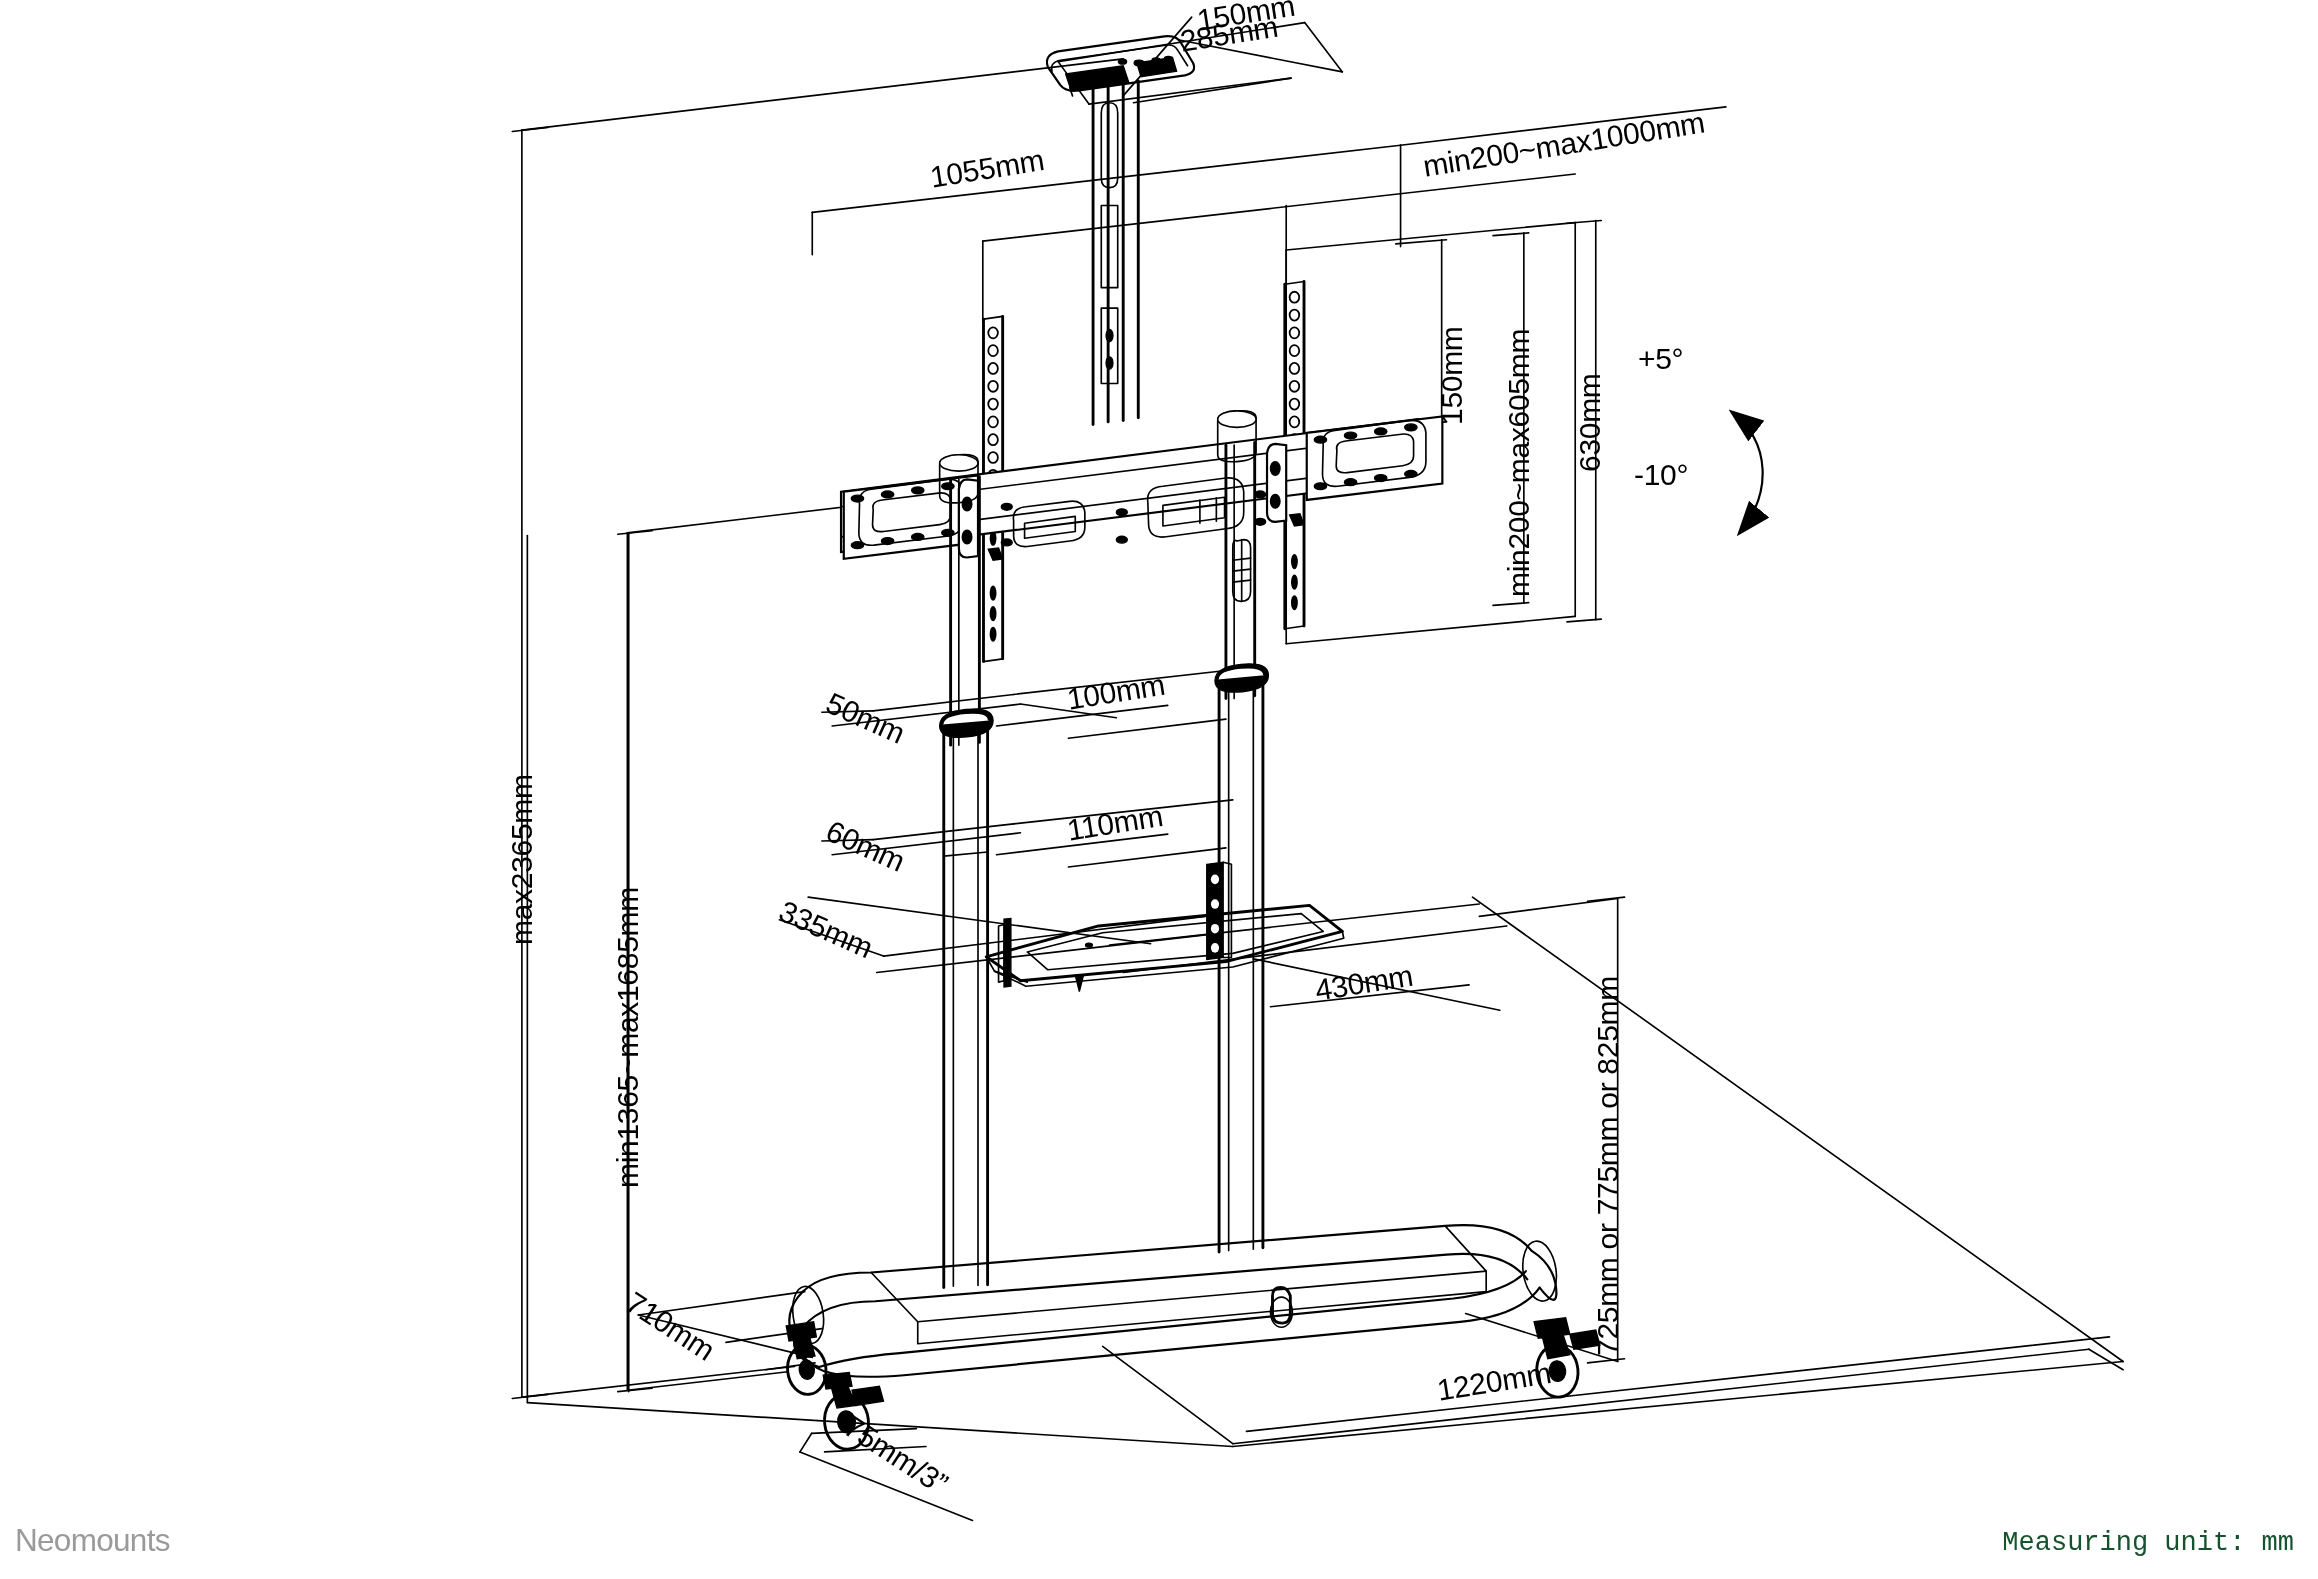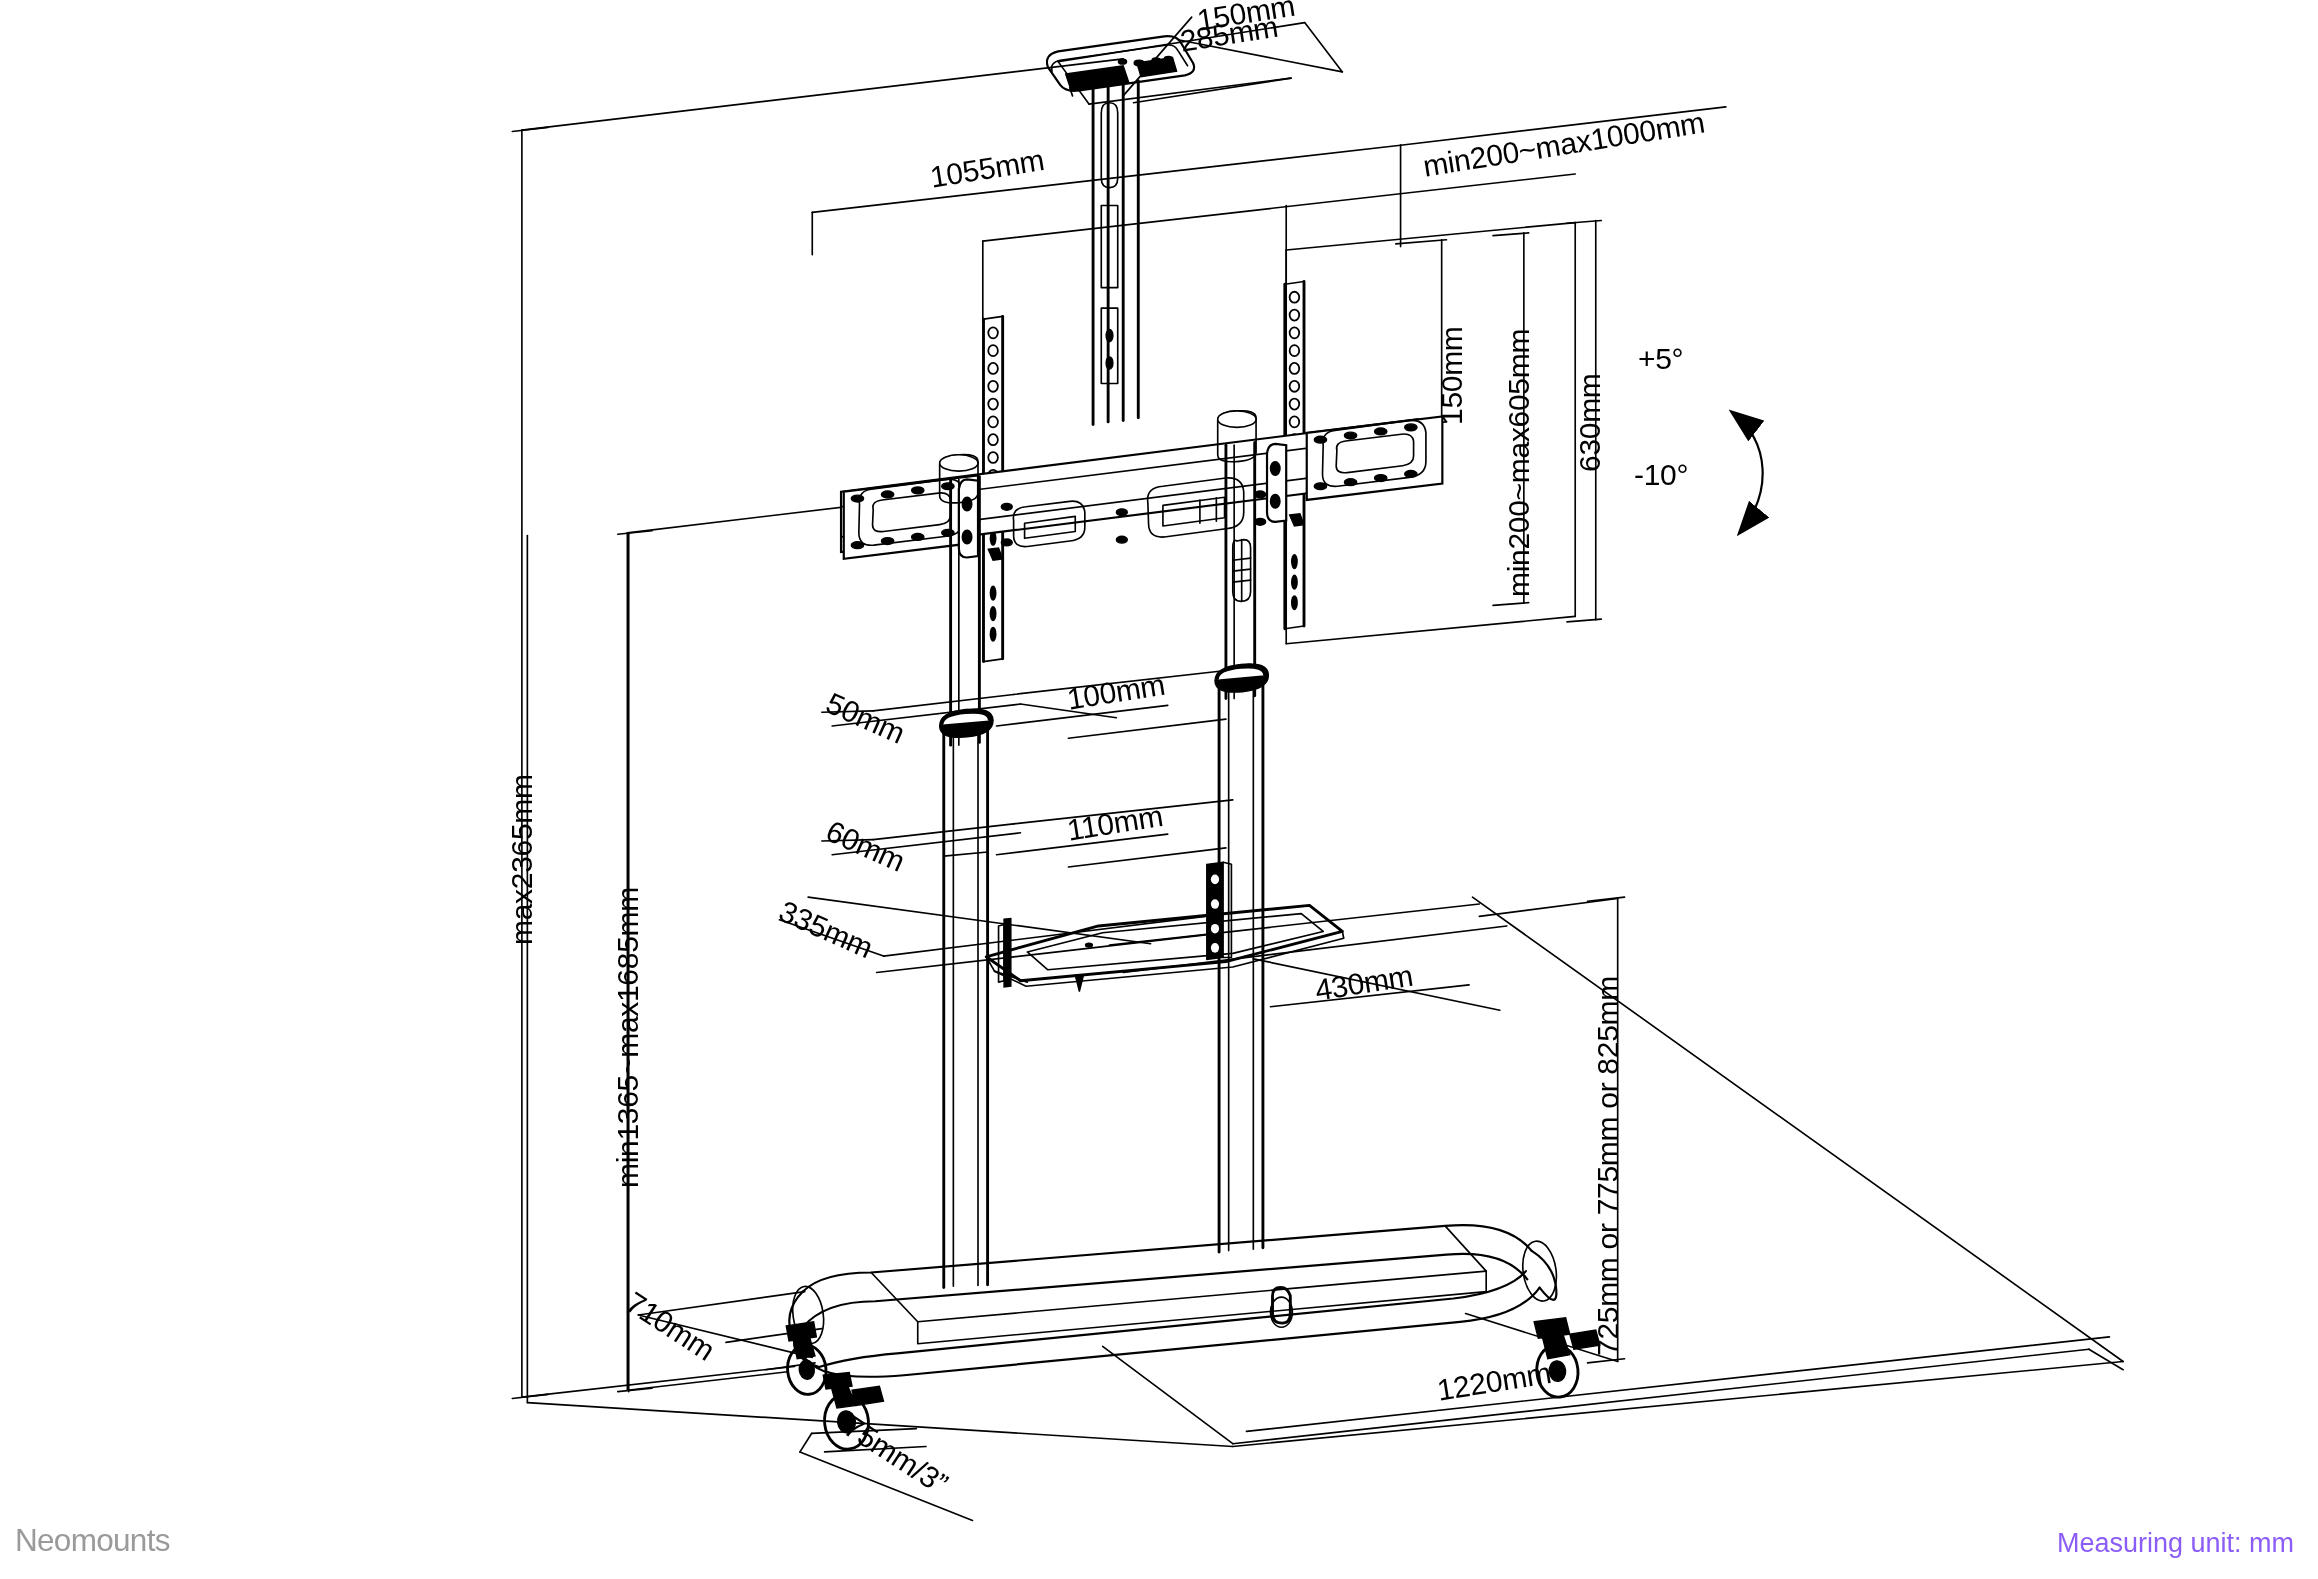--- a/index.html
+++ b/index.html
@@ -31,23 +31,23 @@
     font-family:"Liberation Sans", sans-serif;
     font-size:31.5px;
     color:#9a9a9a;
     letter-spacing:-0.7px;
     white-space:nowrap;
     text-align:right;
   }
   .footer-unit{
     position:absolute;
     right:25px;top:1528px;
-    font-family:Liberation Sans, sans-serif;
+    font-family:Liberation Mono, monospace;
     font-size:27px;
-    color:#8b5cf6;
+    color:#14532d;
     white-space:nowrap;
   }
 </style>
 </head>
 <body>
 
 <div id="sheet">
 
   <svg class="drawing" viewBox="0 0 3386 2307">
     <defs>

